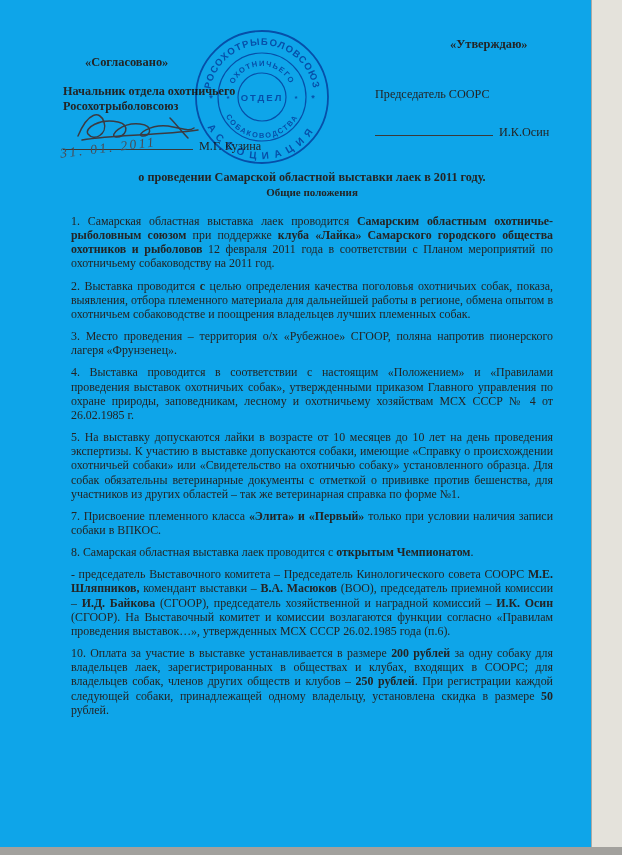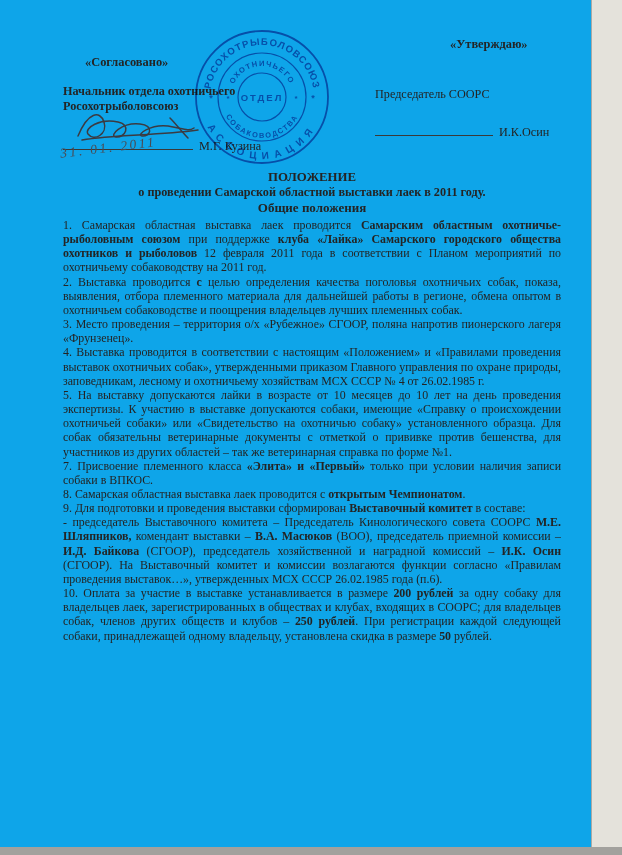--- a/index.html
+++ b/index.html
@@ -37,22 +37,22 @@
   .stamp{left:192px;top:27px;mix-blend-mode:multiply;opacity:.85;}
   .stamp text{font-family:"Liberation Sans", sans-serif;font-weight:bold;}
 
   .body-text{
     position:absolute;left:63px;top:170px;width:498px;
     font-size:11.9px;line-height:14.15px;text-align:justify;
   }
   .center{text-align:center;font-weight:bold;}
   .doc-title{font-size:12.8px;line-height:15px;}
   .doc-subtitle{font-size:12.2px;line-height:15px;}
-  .section-head{font-size:13px;line-height:15px;margin-bottom:3px;}
-  .body-text p{margin:0;}
+  .section-head{font-size:11px;line-height:15px;margin-bottom:14px;}
+  .body-text p{margin:8px;}
 </style>
 </head>
 <body>
 
 <div class="sheet">
 
   <div class="right-shade"></div>
   <div class="bottom-shade"></div>
 
   <div class="abs lbl-agreed">«Согласовано»</div>
@@ -105,29 +105,27 @@
       <textPath href="#arc-inner-bottom" startOffset="50%" text-anchor="middle">СОБАКОВОДСТВА</textPath>
     </text>
     <text x="70" y="73.5" font-size="9.5" letter-spacing="2" text-anchor="middle" fill="#4263ad">ОТДЕЛ</text>
     <text x="19" y="74" font-size="9" text-anchor="middle" fill="#4263ad">*</text>
     <text x="121" y="74" font-size="9" text-anchor="middle" fill="#4263ad">*</text>
     <text x="36" y="74" font-size="8" text-anchor="middle" fill="#4263ad">*</text>
     <text x="104" y="74" font-size="8" text-anchor="middle" fill="#4263ad">*</text>
   </svg>
 
   <div class="body-text">
-    <div class="center doc-title">ПОЛОЖЕНИЕ</div>
     <div class="center doc-subtitle">о проведении Самарской областной выставки лаек в 2011 году.</div>
     <div class="center section-head">Общие положения</div>
 
     <p><span>1.  Самарская областная выставка лаек проводится </span><span class="b">Самарским областным охотничье-рыболовным союзом</span><span> при поддержке </span><span class="b">клуба «Лайка» Самарского городского общества охотников и рыболовов</span><span> 12 февраля 2011 года в соответствии с Планом мероприятий по охотничьему собаководству на 2011 год.</span></p>
     <p><span>2.  Выставка проводится </span><span class="b">с</span><span> целью определения качества поголовья охотничьих собак, показа, выявления, отбора племенного материала для дальнейшей работы в регионе, обмена опытом в охотничьем собаководстве и поощрения владельцев лучших племенных собак.</span></p>
     <p><span>3. Место проведения – территория о/х «Рубежное» СГООР, поляна напротив пионерского лагеря «Фрунзенец».</span></p>
     <p><span>4. Выставка проводится в соответствии с настоящим «Положением» и «Правилами проведения выставок охотничьих собак», утвержденными приказом Главного управления по охране природы, заповедникам, лесному и  охотничьему хозяйствам МСХ  СССР  №  4  от  26.02.1985 г.</span></p>
     <p><span>5.   На выставку допускаются  лайки в возрасте от 10 месяцев до 10 лет на день проведения экспертизы. К участию в выставке допускаются собаки, имеющие «Справку о происхождении охотничьей собаки» или «Свидетельство на охотничью собаку» установленного образца. Для собак обязательны ветеринарные документы с  отметкой о прививке против бешенства, для участников из других областей – так же ветеринарная справка по форме №1.</span></p>
     <p><span>7. Присвоение племенного класса  </span><span class="b">«Элита» и «Первый»</span><span> только при условии наличия записи собаки  в ВПКОС.</span></p>
     <p><span>8. Самарская областная выставка лаек проводится с  </span><span class="b">открытым Чемпионатом</span><span>.</span></p>
-    <p><span>9. Для подготовки и проведения выставки сформирован </span><span class="b">Выставочный комитет</span><span> в составе:</span></p>
     <p><span> - председатель Выставочного комитета – Председатель Кинологического совета СООРС </span><span class="b">М.Е. Шляпников,</span><span> комендант выставки – </span><span class="b">В.А. Масюков</span><span> (ВОО), председатель приемной комиссии – </span><span class="b">И.Д. Байкова</span><span> (СГООР), председатель хозяйственной и наградной комиссий – </span><span class="b">И.К. Осин</span><span> (СГООР). На Выставочный комитет и комиссии возлагаются функции согласно «Правилам проведения выставок…», утвержденных МСХ СССР 26.02.1985 года (п.6).</span></p>
     <p><span>10. Оплата за участие в выставке устанавливается в размере </span><span class="b">200 рублей</span><span> за одну собаку для владельцев лаек, зарегистрированных в обществах и клубах, входящих в СООРС; для владельцев собак, членов других обществ и клубов – </span><span class="b">250 рублей</span><span>. При регистрации каждой следующей собаки, принадлежащей одному владельцу, установлена скидка в размере </span><span class="b">50</span><span> рублей.</span></p>
   </div>
 
 </div>
 
 </body></html>

